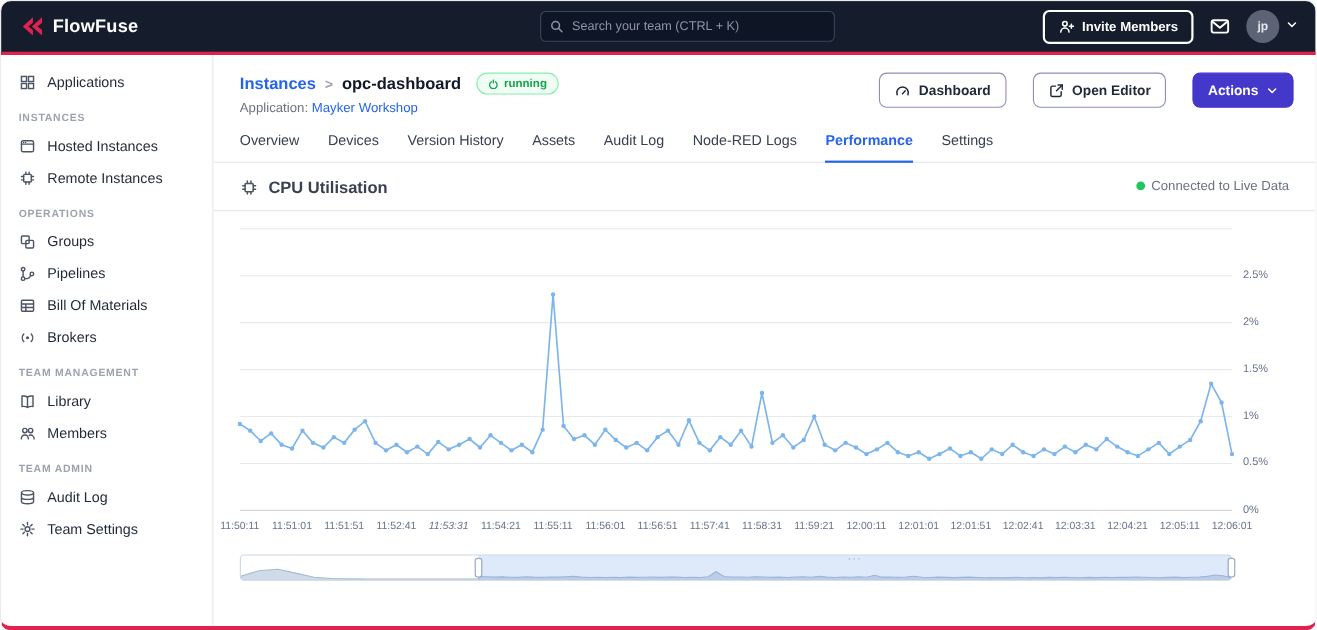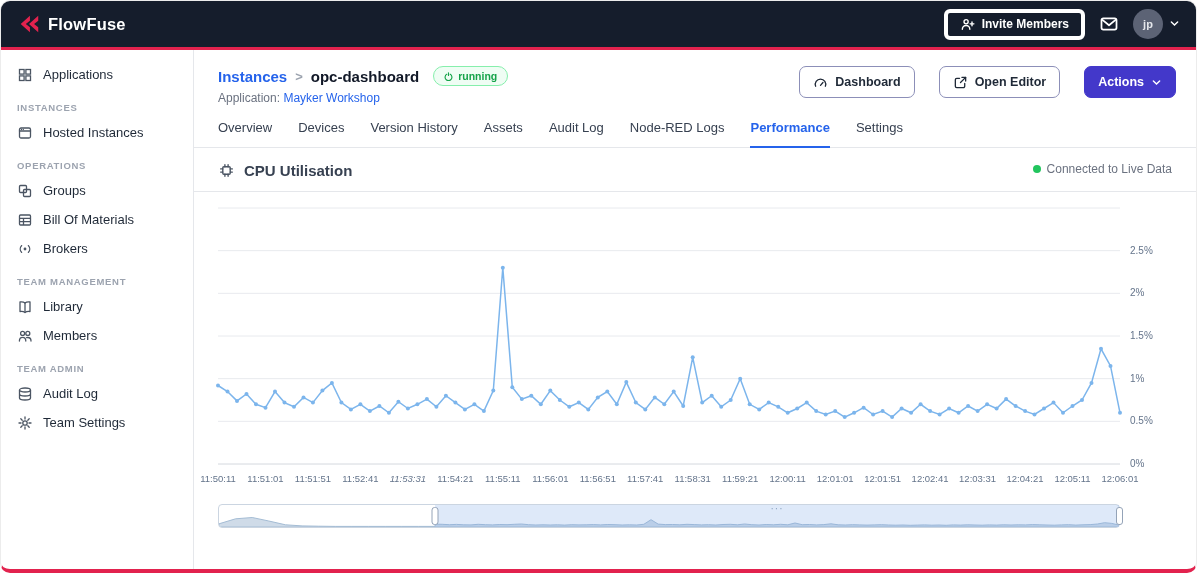--- a/index.html
+++ b/index.html
@@ -25,21 +25,21 @@
   .nav-search-wrap svg{position:absolute;left:8px;top:7px;color:#8b94a7}
   .nav-search{width:268px;height:28px;background:#0e1626;border:1px solid #3a4559;border-radius:5px;
               color:#cbd5e1;font-size:11.5px;padding:0 8px 0 28px;outline:none;font-family:"Liberation Sans",sans-serif}
   .nav-search::placeholder{color:#8b94a7}
   .nav-right{margin-left:auto;display:flex;align-items:center;gap:14px}
   .team-select{display:flex;align-items:center;gap:9px;padding:0 12px;height:49px;border-left:1px solid #2a3447;cursor:pointer;min-width:170px}
   .team-avatar{width:26px;height:26px;border-radius:5px;background:linear-gradient(135deg,#aec283 0%,#e6d65b 45%,#54803c 100%)}
   .team-label{font-size:8.5px;color:#9aa4b5;font-weight:700;letter-spacing:.6px}
   .team-name{font-size:13px;color:#fff;font-weight:600;margin-top:1px}
   .team-chevron{margin-left:auto;color:#fff;padding-left:14px}
-  .btn-invite{display:flex;align-items:center;gap:7px;border:4px solid #ffffff;color:#fff;border-radius:6px;
+  .btn-invite{display:flex;align-items:center;gap:7px;border:2px solid #ffffff;color:#fff;border-radius:6px;
               height:31px;padding:0 12px;font-size:12px;font-weight:700;background:transparent;cursor:pointer;
               font-family:"Liberation Sans",sans-serif}
   .mail-btn{color:#fff;display:flex;align-items:center;cursor:pointer}
   .user-wrap{display:flex;align-items:center;gap:6px;cursor:pointer}
   .avatar{width:30px;height:30px;border-radius:50%;background:#5c6375;color:#e5e7eb;font-size:11px;font-weight:700;
           display:flex;align-items:center;justify-content:center}
   .user-chevron{color:#fff}
 
   
   .content{flex:1;display:flex;min-height:0}
@@ -101,20 +101,27 @@
 
   <div class="navbar">
     <div class="brand">
       <svg width="24" height="24" viewBox="0 0 26 26">
         <path d="M14 4L4 13l10 9v-5.5L9.5 13 14 9.5z" fill="#E2224E"></path>
         <path d="M23 4l-10 9 10 9v-5.5L18.5 13 23 9.5z" fill="#E2224E"></path>
       </svg>
       <span class="brand-name">FlowFuse</span>
     </div>
 
+    <div class="nav-search-wrap">
+      <svg width="14" height="14" viewBox="0 0 16 16" fill="none" stroke="currentColor" stroke-width="1.6" stroke-linecap="round">
+        <circle cx="7" cy="7" r="4"></circle>
+          <path d="M10 10l3.5 3.5"></path>
+      </svg>
+      <input class="nav-search" placeholder="Search your team (CTRL + K)" style="">
+    </div>
 
     <div class="nav-right">
 
       <button class="btn-invite">
         <svg width="15" height="15" viewBox="0 0 16 16" fill="none" stroke="currentColor" stroke-width="1.5" stroke-linecap="round">
           <circle cx="6.5" cy="5" r="2.2"></circle>
             <path d="M2.5 13c0-2.2 1.8-4 4-4s4 1.8 4 4"></path>
             <path d="M12.8 5.3v4M10.8 7.3h4"></path>
         </svg>
         <span>Invite Members</span>
@@ -153,28 +160,44 @@
 
       <div class="side-section">INSTANCES</div>
       <div class="side-item">
         <svg width="16" height="16" viewBox="0 0 16 16" fill="none" stroke="currentColor" stroke-width="1.3" stroke-linecap="round">
             <rect x="2.5" y="3" width="11" height="10" rx="1.5"></rect>
             <path d="M2.5 6h11"></path>
             <path d="M4.5 4.5h.01M6.3 4.5h.01"></path>
           </svg>
         <span>Hosted Instances</span>
       </div>
+      <div class="side-item">
+        <svg width="16" height="16" viewBox="0 0 16 16" fill="none" stroke="currentColor" stroke-width="1.3" stroke-linecap="round">
+            <rect x="4.5" y="4.5" width="7" height="7" rx="1"></rect>
+            <path d="M6.5 4.5v-2M9.5 4.5v-2M6.5 13.5v-2M9.5 13.5v-2M4.5 6.5h-2M4.5 9.5h-2M13.5 6.5h-2M13.5 9.5h-2"></path>
+          </svg>
+        <span>Remote Instances</span>
+      </div>
 
       <div class="side-section">OPERATIONS</div>
       <div class="side-item">
         <svg width="16" height="16" viewBox="0 0 16 16" fill="none" stroke="currentColor" stroke-width="1.3">
             <rect x="2.5" y="2.5" width="7" height="7" rx="1"></rect>
             <rect x="6.5" y="6.5" width="7" height="7" rx="1"></rect>
           </svg>
         <span>Groups</span>
+      </div>
+      <div class="side-item">
+        <svg width="16" height="16" viewBox="0 0 16 16" fill="none" stroke="currentColor" stroke-width="1.3" stroke-linecap="round">
+            <circle cx="4" cy="3.7" r="1.6"></circle>
+            <circle cx="4" cy="12.3" r="1.6"></circle>
+            <circle cx="12" cy="8" r="1.6"></circle>
+            <path d="M4 5.3v5.4M5.6 12.3h2.4a4 4 0 0 0 2.8-2.8"></path>
+          </svg>
+        <span>Pipelines</span>
       </div>
       <div class="side-item">
         <svg width="16" height="16" viewBox="0 0 16 16" fill="none" stroke="currentColor" stroke-width="1.3">
             <rect x="2.5" y="3" width="11" height="10" rx="1"></rect>
             <path d="M2.5 6.3h11M2.5 9.6h11M6.5 6.3v6.7"></path>
           </svg>
         <span>Bill Of Materials</span>
       </div>
       <div class="side-item">
         <svg width="16" height="16" viewBox="0 0 16 16" fill="none" stroke="currentColor" stroke-width="1.3" stroke-linecap="round">

